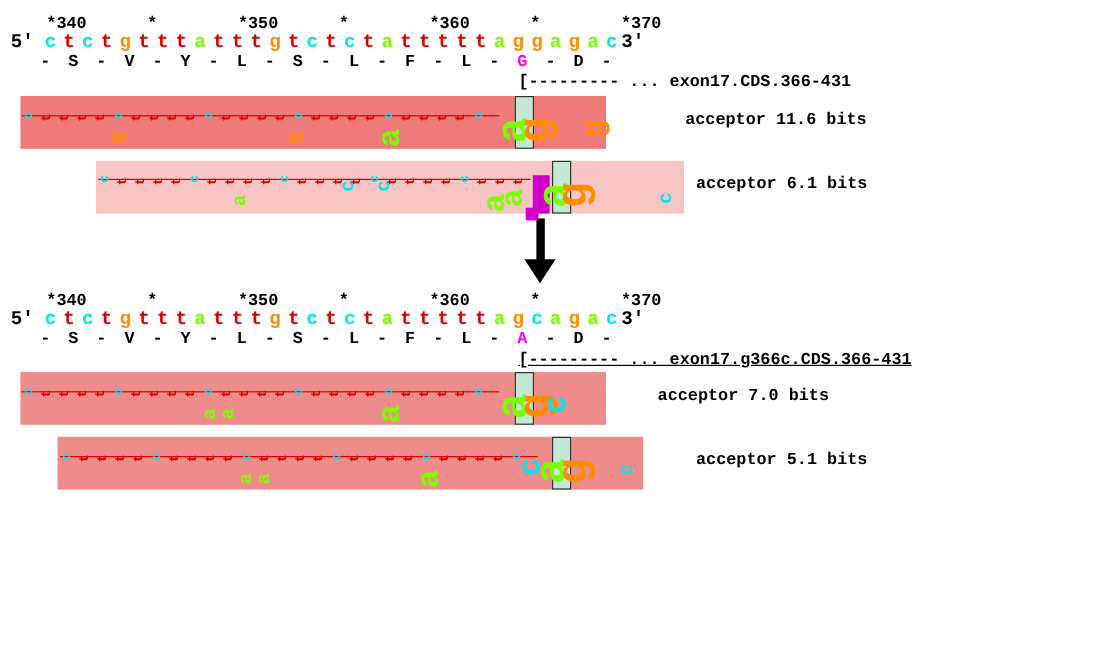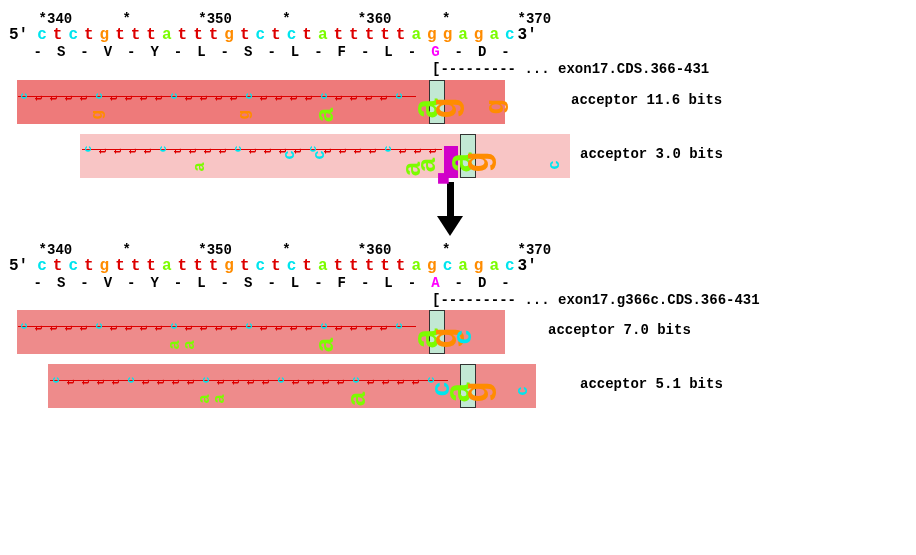--- a/index.html
+++ b/index.html
@@ -67,38 +67,38 @@
 </div>
 <div class="track-label" style="left:536px; top:92px;margin-left:35px;">
   <span>acceptor 11.6 bits</span>
 </div>
 
 <div class="track track-bg-light" style="left:80px; top:134px; width:490px;">
   <div class="magenta-block" style="left:364px; top:12px; width:14px; height:32px;"></div>
   <div class="splice-box" style="left:380px; top:0;"></div>
 </div>
 <div class="track-label" style="left:580px; top:146px;">
-  <span>acceptor  3.0 bits</span>
+  <span>acceptor  6.1 bits</span>
 </div>
 
 <div class="arrow-shaft" style="left:447px; top:182px; width:7px; height:38px;"></div>
 <div class="arrow" style="left:437px; top:216px; border-left:13px solid transparent; border-right:13px solid transparent; border-top:20px solid #000;"></div>
 
 <div class="row" style="left:9px; top:241px;">
   <span class="ruler" style="display:inline-block;width:20px;"></span>
   <span class="ruler">*340&nbsp;&nbsp;&nbsp;&nbsp;&nbsp;&nbsp;*&nbsp;&nbsp;&nbsp;&nbsp;&nbsp;&nbsp;&nbsp;&nbsp;*350&nbsp;&nbsp;&nbsp;&nbsp;&nbsp;&nbsp;*&nbsp;&nbsp;&nbsp;&nbsp;&nbsp;&nbsp;&nbsp;&nbsp;*360&nbsp;&nbsp;&nbsp;&nbsp;&nbsp;&nbsp;*&nbsp;&nbsp;&nbsp;&nbsp;&nbsp;&nbsp;&nbsp;&nbsp;*370</span>
 </div>
 
 <div class="row seq" id="seq-bot" style="left:9px; top:257px;">
   <span class="ends">5'</span>
 <span class="c-c">c</span><span class="c-t">t</span><span class="c-c">c</span><span class="c-t">t</span><span class="c-g">g</span><span class="c-t">t</span><span class="c-t">t</span><span class="c-t">t</span><span class="c-a">a</span><span class="c-t">t</span><span class="c-t">t</span><span class="c-t">t</span><span class="c-g">g</span><span class="c-t">t</span><span class="c-c">c</span><span class="c-t">t</span><span class="c-c">c</span><span class="c-t">t</span><span class="c-a">a</span><span class="c-t">t</span><span class="c-t">t</span><span class="c-t">t</span><span class="c-t">t</span><span class="c-t">t</span><span class="c-a">a</span><span class="c-g">g</span><span class="c-c">c</span><span class="c-a">a</span><span class="c-g">g</span><span class="c-a">a</span><span class="c-c">c</span><span class="ends">3'</span></div>
 
 <div class="row amino" id="amino-bot" style="left:26px; top:275px;"><span style="width: 23.4px;">-</span><span style="width: 23.4px;">S</span><span style="width: 23.4px;">-</span><span style="width: 23.4px;">V</span><span style="width: 23.4px;">-</span><span style="width: 23.4px;">Y</span><span style="width: 23.4px;">-</span><span style="width: 23.4px;">L</span><span style="width: 23.4px;">-</span><span style="width: 23.4px;">S</span><span style="width: 23.4px;">-</span><span style="width: 23.4px;">L</span><span style="width: 23.4px;">-</span><span style="width: 23.4px;">F</span><span style="width: 23.4px;">-</span><span style="width: 23.4px;">L</span><span style="width: 23.4px;">-</span><span class="hl" style="width: 23.4px;">A</span><span style="width: 23.4px;">-</span><span style="width: 23.4px;">D</span><span style="width: 23.4px;">-</span></div>
 
-<div class="row annot" style="left:432px; top:292px;">
+<div class="row annot" style="left:432px; top:292px;text-decoration:underline;">
   <span>[--------- ... exon17.g366c.CDS.366-431</span>
 </div>
 
 <div class="track track-bg-med" style="left:17px; top:310px; width:488px;">
   <div class="splice-box" style="left:412px; top:0;"></div>
 </div>
 <div class="track-label" style="left:548px; top:322px;">
   <span>acceptor  7.0 bits</span>
 </div>
 

